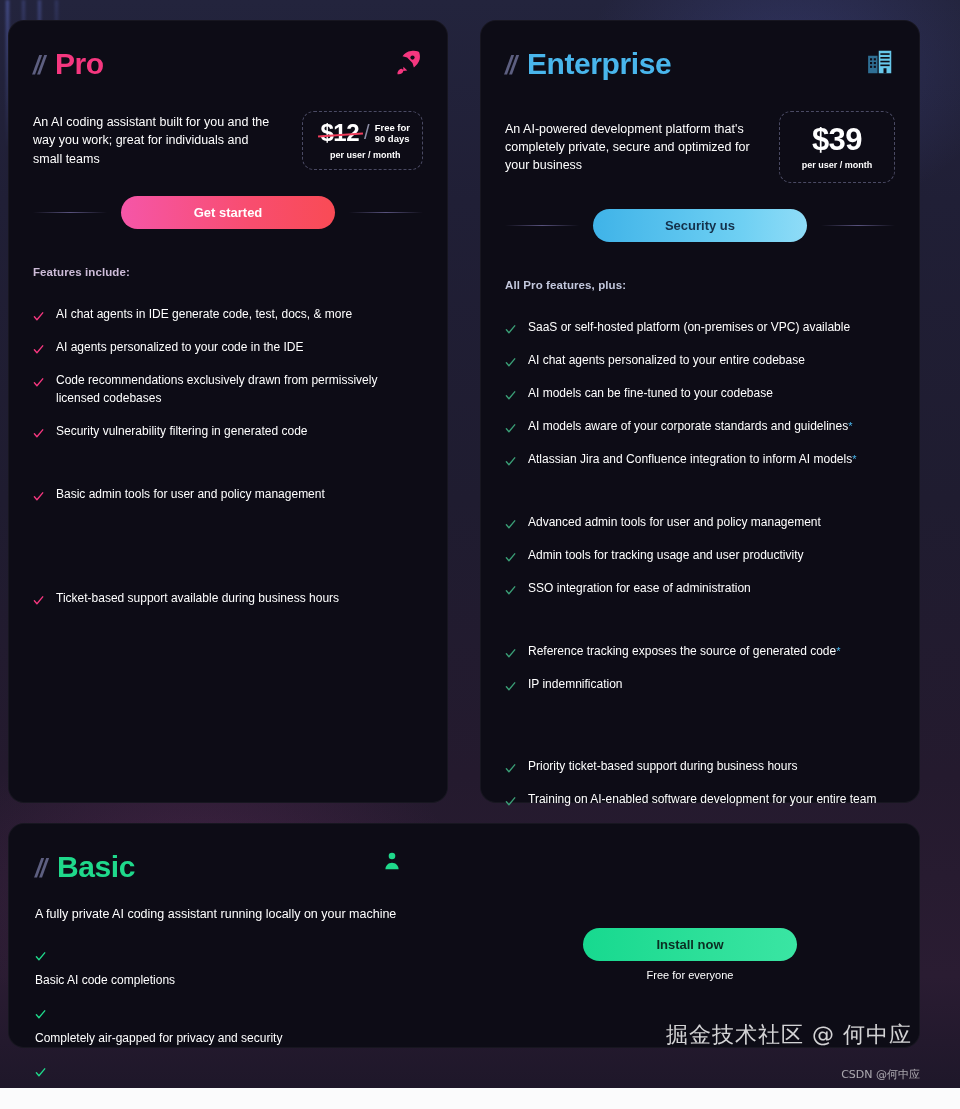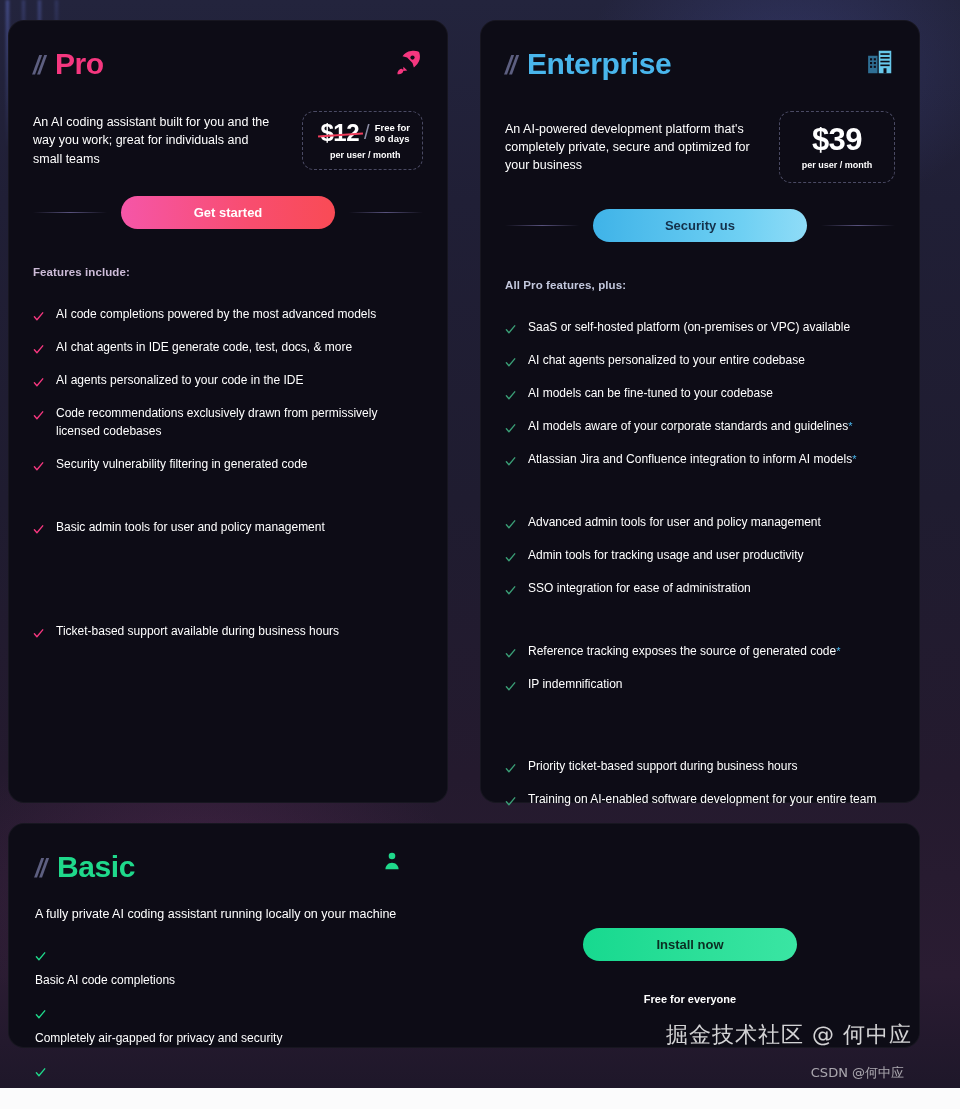--- a/index.html
+++ b/index.html
@@ -271,45 +271,45 @@
     align-items: flex-start;
   }
   .basic-features { margin-top: 24px; }
   .basic-features .feature { margin-bottom: 14px; flex-direction: column; }
   .basic-right {
     margin-top: 44px;
     margin-right: 98px;
     text-align: center;
   }
   .free-note {
-    margin-top: 32px;
+    margin-top: 8px;
     color: #ffffff;
     font-size: 11px;
-    font-weight: 700;
+    font-weight: 400;
   }
 
   
   .wm-main {
     position: absolute;
     right: 48px;
     top: 1050px;
     transform: translateY(-100%);
     color: rgba(255,255,255,0.82);
     font-size: 22px;
     font-family: "DejaVu Sans", sans-serif;
     letter-spacing: 1px;
     white-space: nowrap;
   }
   .wm-sub {
     position: absolute;
-    right: 56px;
+    right: 40px;
     top: 1082px;
     transform: translateY(-100%);
     color: rgba(255,255,255,0.62);
-    font-size: 13px;
+    font-size: 11px;
     font-family: "DejaVu Sans", sans-serif;
     white-space: nowrap;
   }
 </style>
 </head>
 <body>
 
 <div class="page-bg">
   <div class="streak s1"></div>
   <div class="streak s2"></div>
@@ -354,26 +354,20 @@
 
     <div class="cta-row">
       <div class="divider-line"></div>
       <button class="cta-btn cta-pro">Get started</button>
       <div class="divider-line"></div>
     </div>
 
     <div class="features-label">Features include:</div>
 
     <div class="feature-list">
-      <div class="feature">
-        <span class="check"><svg viewBox="0 0 12 12" width="11" height="11">
-              <path d="M1.5 6.2l2.8 3.3L10.6 2" stroke="#f5377f" stroke-width="1.5" fill="none" stroke-linecap="round" stroke-linejoin="round"></path>
-            </svg></span>
-        <span class="feature-text">AI code completions powered by the most advanced models</span>
-      </div>
       <div class="feature">
         <span class="check"><svg viewBox="0 0 12 12" width="11" height="11">
               <path d="M1.5 6.2l2.8 3.3L10.6 2" stroke="#f5377f" stroke-width="1.5" fill="none" stroke-linecap="round" stroke-linejoin="round"></path>
             </svg></span>
         <span class="feature-text">AI chat agents in IDE generate code, test, docs, &amp; more</span>
       </div>
       <div class="feature">
         <span class="check"><svg viewBox="0 0 12 12" width="11" height="11">
               <path d="M1.5 6.2l2.8 3.3L10.6 2" stroke="#f5377f" stroke-width="1.5" fill="none" stroke-linecap="round" stroke-linejoin="round"></path>
             </svg></span>

